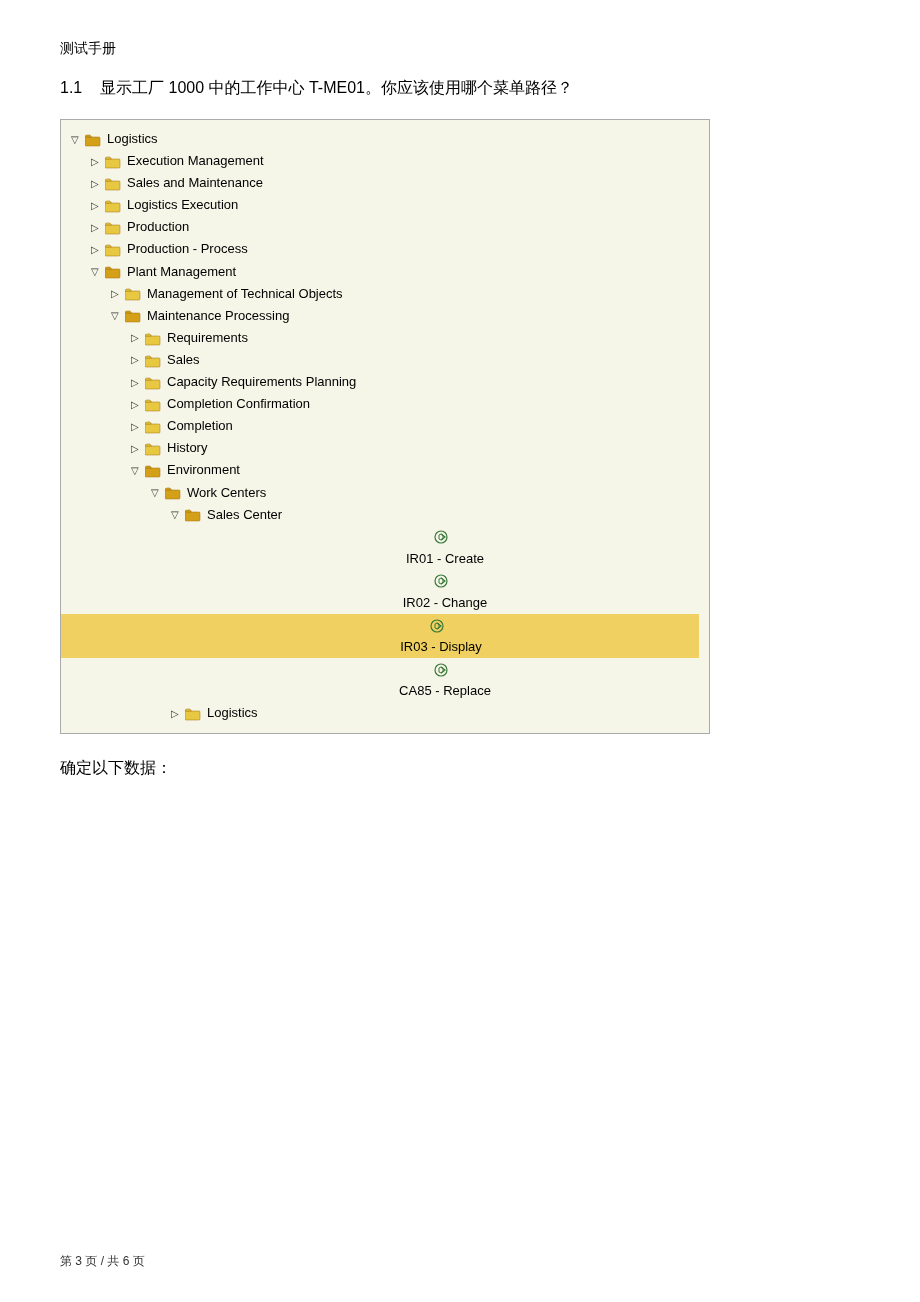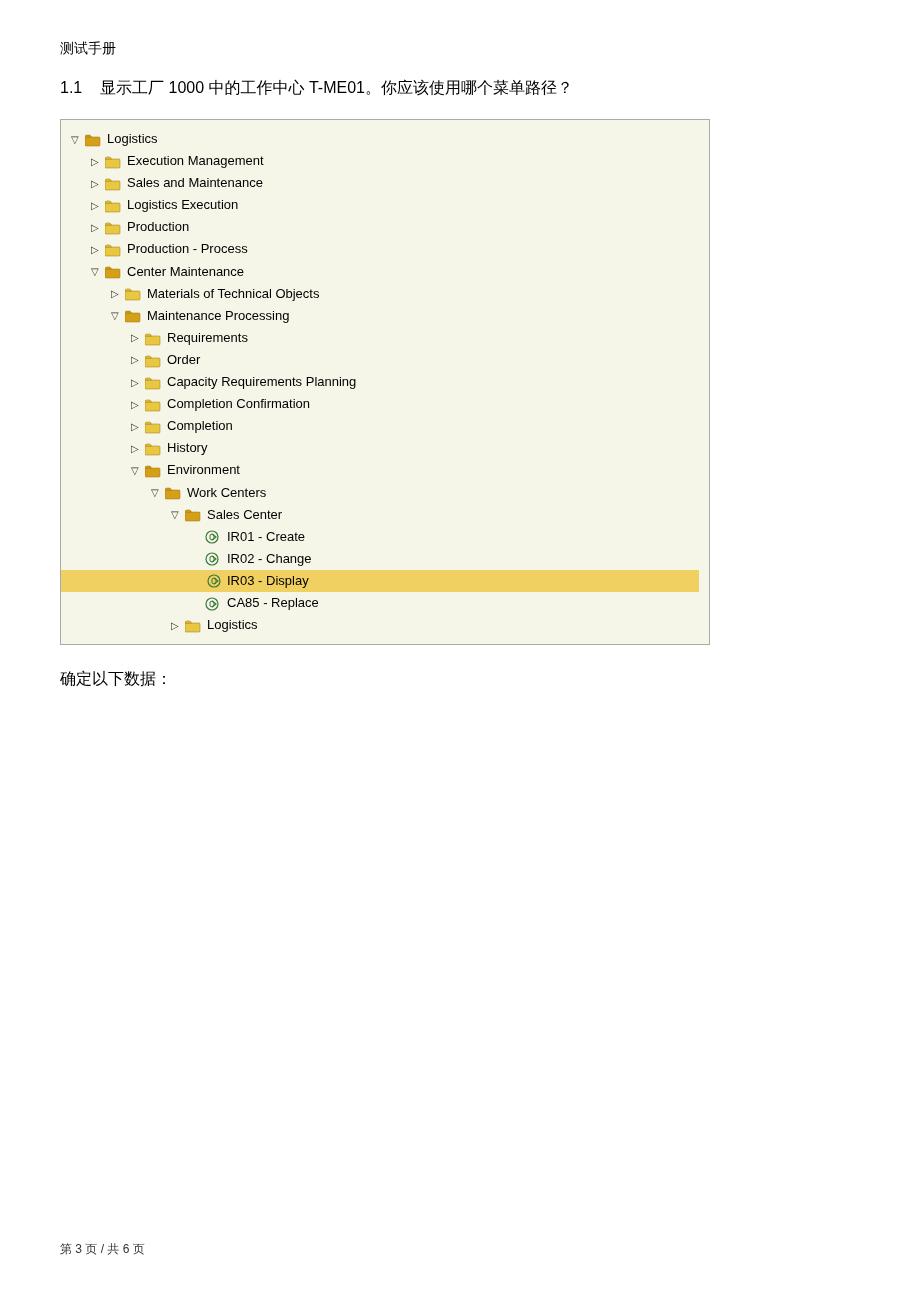--- a/index.html
+++ b/index.html
@@ -33,21 +33,21 @@
       display: flex;
       align-items: center;
       white-space: nowrap;
     }
     .indent1 { padding-left: 0px; }
     .indent2 { padding-left: 20px; }
     .indent3 { padding-left: 40px; }
     .indent4 { padding-left: 60px; }
     .indent5 { padding-left: 80px; }
     .indent6 { padding-left: 100px; }
-    .indent7 { padding-left: 120px; }
+    .indent7 { padding-left: 120px; flex-direction: column; }
 
     .arrow {
       display: inline-block;
       width: 14px;
       font-size: 10px;
       color: #333;
     }
     .folder-icon {
       display: inline-block;
       width: 18px;
@@ -67,21 +67,21 @@
       color: #3a7a3a;
       font-size: 13px;
     }
     .confirm-text {
       margin-top: 11px;
       font-size: 16px;
       font-family: Liberation Mono, monospace;
     }
     .footer {
       position: absolute;
-      bottom: 44px;
+      bottom: 32px;
       left: 60px;
       font-size: 12px;
       color: #333;
     }
 
     
     .row-highlight {
       background: #f0d060;
     }
   </style>
@@ -144,29 +144,29 @@
       <path d="M0 4 Q0 2 2 2 L5 2 L6.5 4 Z" fill="#e8c840" stroke="#a07010" stroke-width="0.5"></path>
     </svg></span>
       <span>Production - Process</span>
     </div>
     <div class="tree-item indent2">
       <span class="arrow">▽</span>
       <span class="folder-icon icon-folder-open" style="font-size: 12px;"><svg width="16" height="14" viewBox="0 0 16 14" style="vertical-align:middle;">
       <rect x="0" y="4" width="15" height="9" rx="1" fill="#d4a017" stroke="#a07010" stroke-width="0.5"></rect>
       <path d="M0 4 Q0 2 2 2 L5 2 L6.5 4 Z" fill="#d4a017" stroke="#a07010" stroke-width="0.5"></path>
     </svg></span>
-      <span>Center Maintenance</span>
+      <span>Plant Management</span>
     </div>
     <div class="tree-item indent3">
       <span class="arrow">▷</span>
       <span class="folder-icon icon-folder-closed"><svg width="16" height="14" viewBox="0 0 16 14" style="vertical-align:middle;">
       <rect x="0" y="4" width="15" height="9" rx="1" fill="#e8c840" stroke="#a07010" stroke-width="0.5"></rect>
       <path d="M0 4 Q0 2 2 2 L5 2 L6.5 4 Z" fill="#e8c840" stroke="#a07010" stroke-width="0.5"></path>
     </svg></span>
-      <span>Materials of Technical Objects</span>
+      <span>Management of Technical Objects</span>
     </div>
     <div class="tree-item indent3">
       <span class="arrow">▽</span>
       <span class="folder-icon icon-folder-open" style="font-size: 12px;"><svg width="16" height="14" viewBox="0 0 16 14" style="vertical-align:middle;">
       <rect x="0" y="4" width="15" height="9" rx="1" fill="#d4a017" stroke="#a07010" stroke-width="0.5"></rect>
       <path d="M0 4 Q0 2 2 2 L5 2 L6.5 4 Z" fill="#d4a017" stroke="#a07010" stroke-width="0.5"></path>
     </svg></span>
       <span>Maintenance Processing</span>
     </div>
     <div class="tree-item indent4">
@@ -176,21 +176,21 @@
       <path d="M0 4 Q0 2 2 2 L5 2 L6.5 4 Z" fill="#e8c840" stroke="#a07010" stroke-width="0.5"></path>
     </svg></span>
       <span>Requirements</span>
     </div>
     <div class="tree-item indent4">
       <span class="arrow">▷</span>
       <span class="folder-icon icon-folder-closed"><svg width="16" height="14" viewBox="0 0 16 14" style="vertical-align:middle;">
       <rect x="0" y="4" width="15" height="9" rx="1" fill="#e8c840" stroke="#a07010" stroke-width="0.5"></rect>
       <path d="M0 4 Q0 2 2 2 L5 2 L6.5 4 Z" fill="#e8c840" stroke="#a07010" stroke-width="0.5"></path>
     </svg></span>
-      <span>Order</span>
+      <span>Sales</span>
     </div>
     <div class="tree-item indent4">
       <span class="arrow">▷</span>
       <span class="folder-icon icon-folder-closed"><svg width="16" height="14" viewBox="0 0 16 14" style="vertical-align:middle;">
       <rect x="0" y="4" width="15" height="9" rx="1" fill="#e8c840" stroke="#a07010" stroke-width="0.5"></rect>
       <path d="M0 4 Q0 2 2 2 L5 2 L6.5 4 Z" fill="#e8c840" stroke="#a07010" stroke-width="0.5"></path>
     </svg></span>
       <span>Capacity Requirements Planning</span>
     </div>
     <div class="tree-item indent4">
@@ -252,21 +252,21 @@
     </div>
     <div class="tree-item indent7">
       <span class="arrow"></span>
       <span class="folder-icon icon-transaction"><svg width="16" height="14" viewBox="0 0 16 14" style="vertical-align:middle;">
       <circle cx="7" cy="7" r="6" fill="none" stroke="#3a7a3a" stroke-width="1.2"></circle>
       <path d="M5 5 Q7 3 9 5 L9 9 Q7 11 5 9 Z" fill="none" stroke="#3a7a3a" stroke-width="1"></path>
       <path d="M7 4 L11 7 L7 10" fill="none" stroke="#3a7a3a" stroke-width="1.2"></path>
     </svg></span>
       <span>IR02 - Change</span>
     </div>
-    <div class="tree-item indent7 row-highlight" style="margin-left: -10px; padding-left: 130px; padding-right: 8px; text-align: right;">
+    <div class="tree-item indent7 row-highlight" style="margin-left: -10px; padding-left: 130px; padding-right: 8px;">
       <span class="arrow"></span>
       <span class="folder-icon icon-transaction"><svg width="16" height="14" viewBox="0 0 16 14" style="vertical-align:middle;">
       <circle cx="7" cy="7" r="6" fill="none" stroke="#3a7a3a" stroke-width="1.2"></circle>
       <path d="M5 5 Q7 3 9 5 L9 9 Q7 11 5 9 Z" fill="none" stroke="#3a7a3a" stroke-width="1"></path>
       <path d="M7 4 L11 7 L7 10" fill="none" stroke="#3a7a3a" stroke-width="1.2"></path>
     </svg></span>
       <span style="font-weight: normal;">IR03 - Display</span>
     </div>
     <div class="tree-item indent7">
       <span class="arrow"></span>

